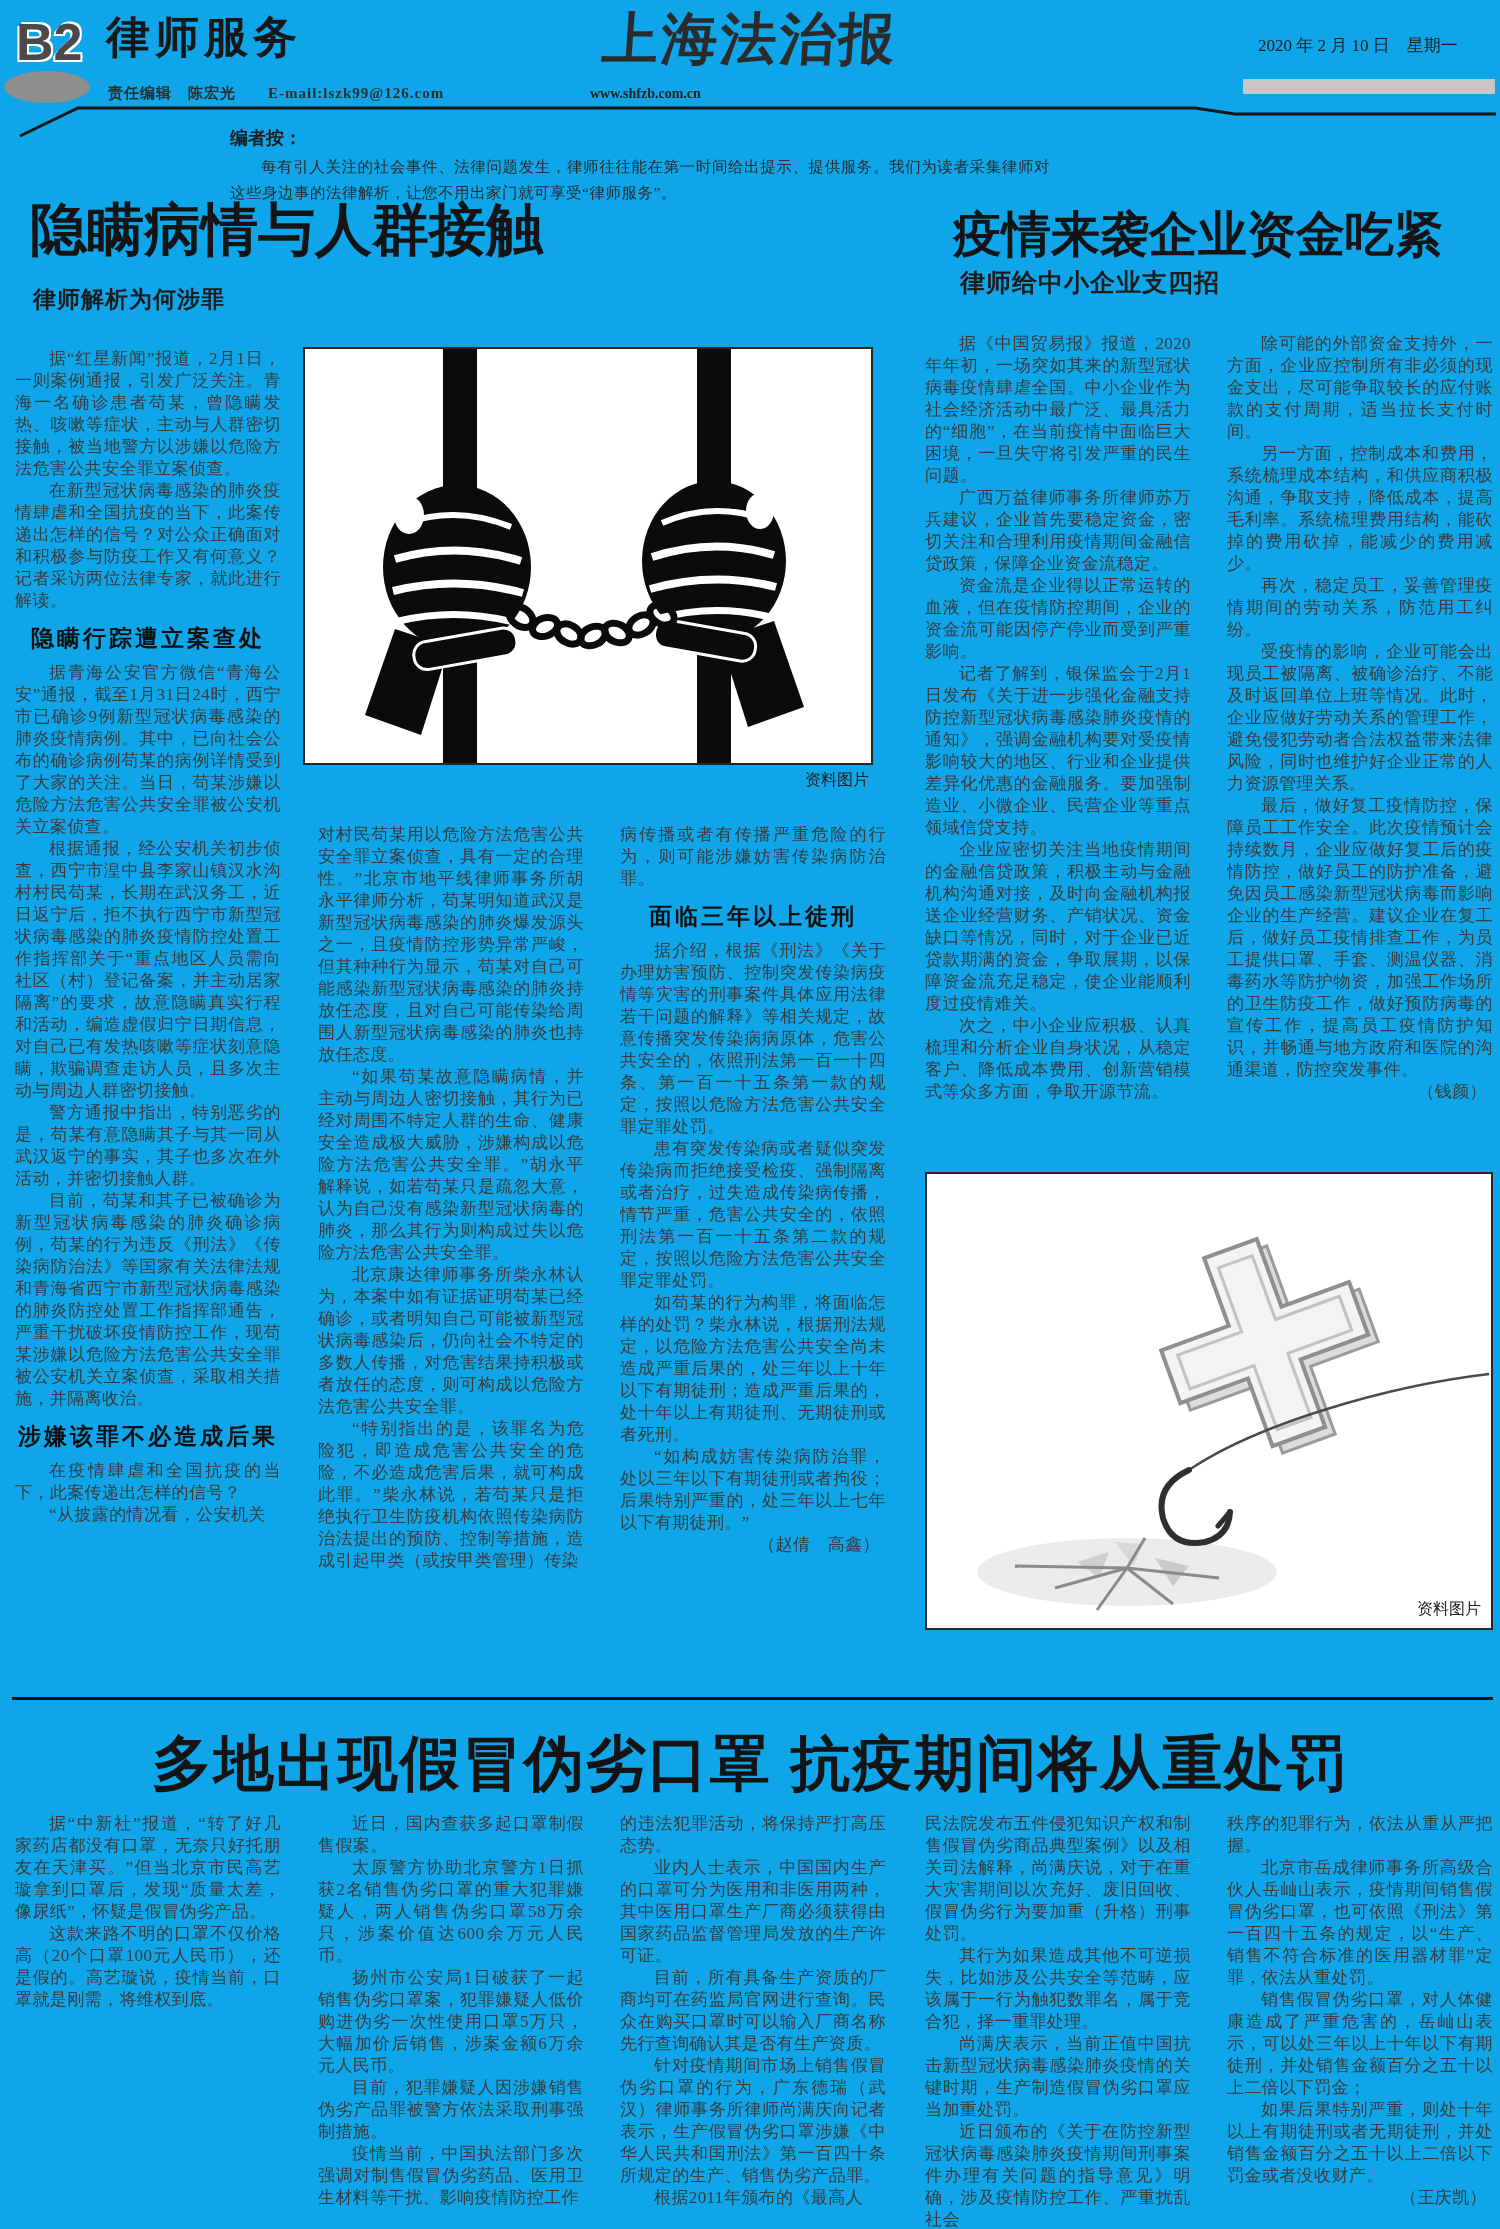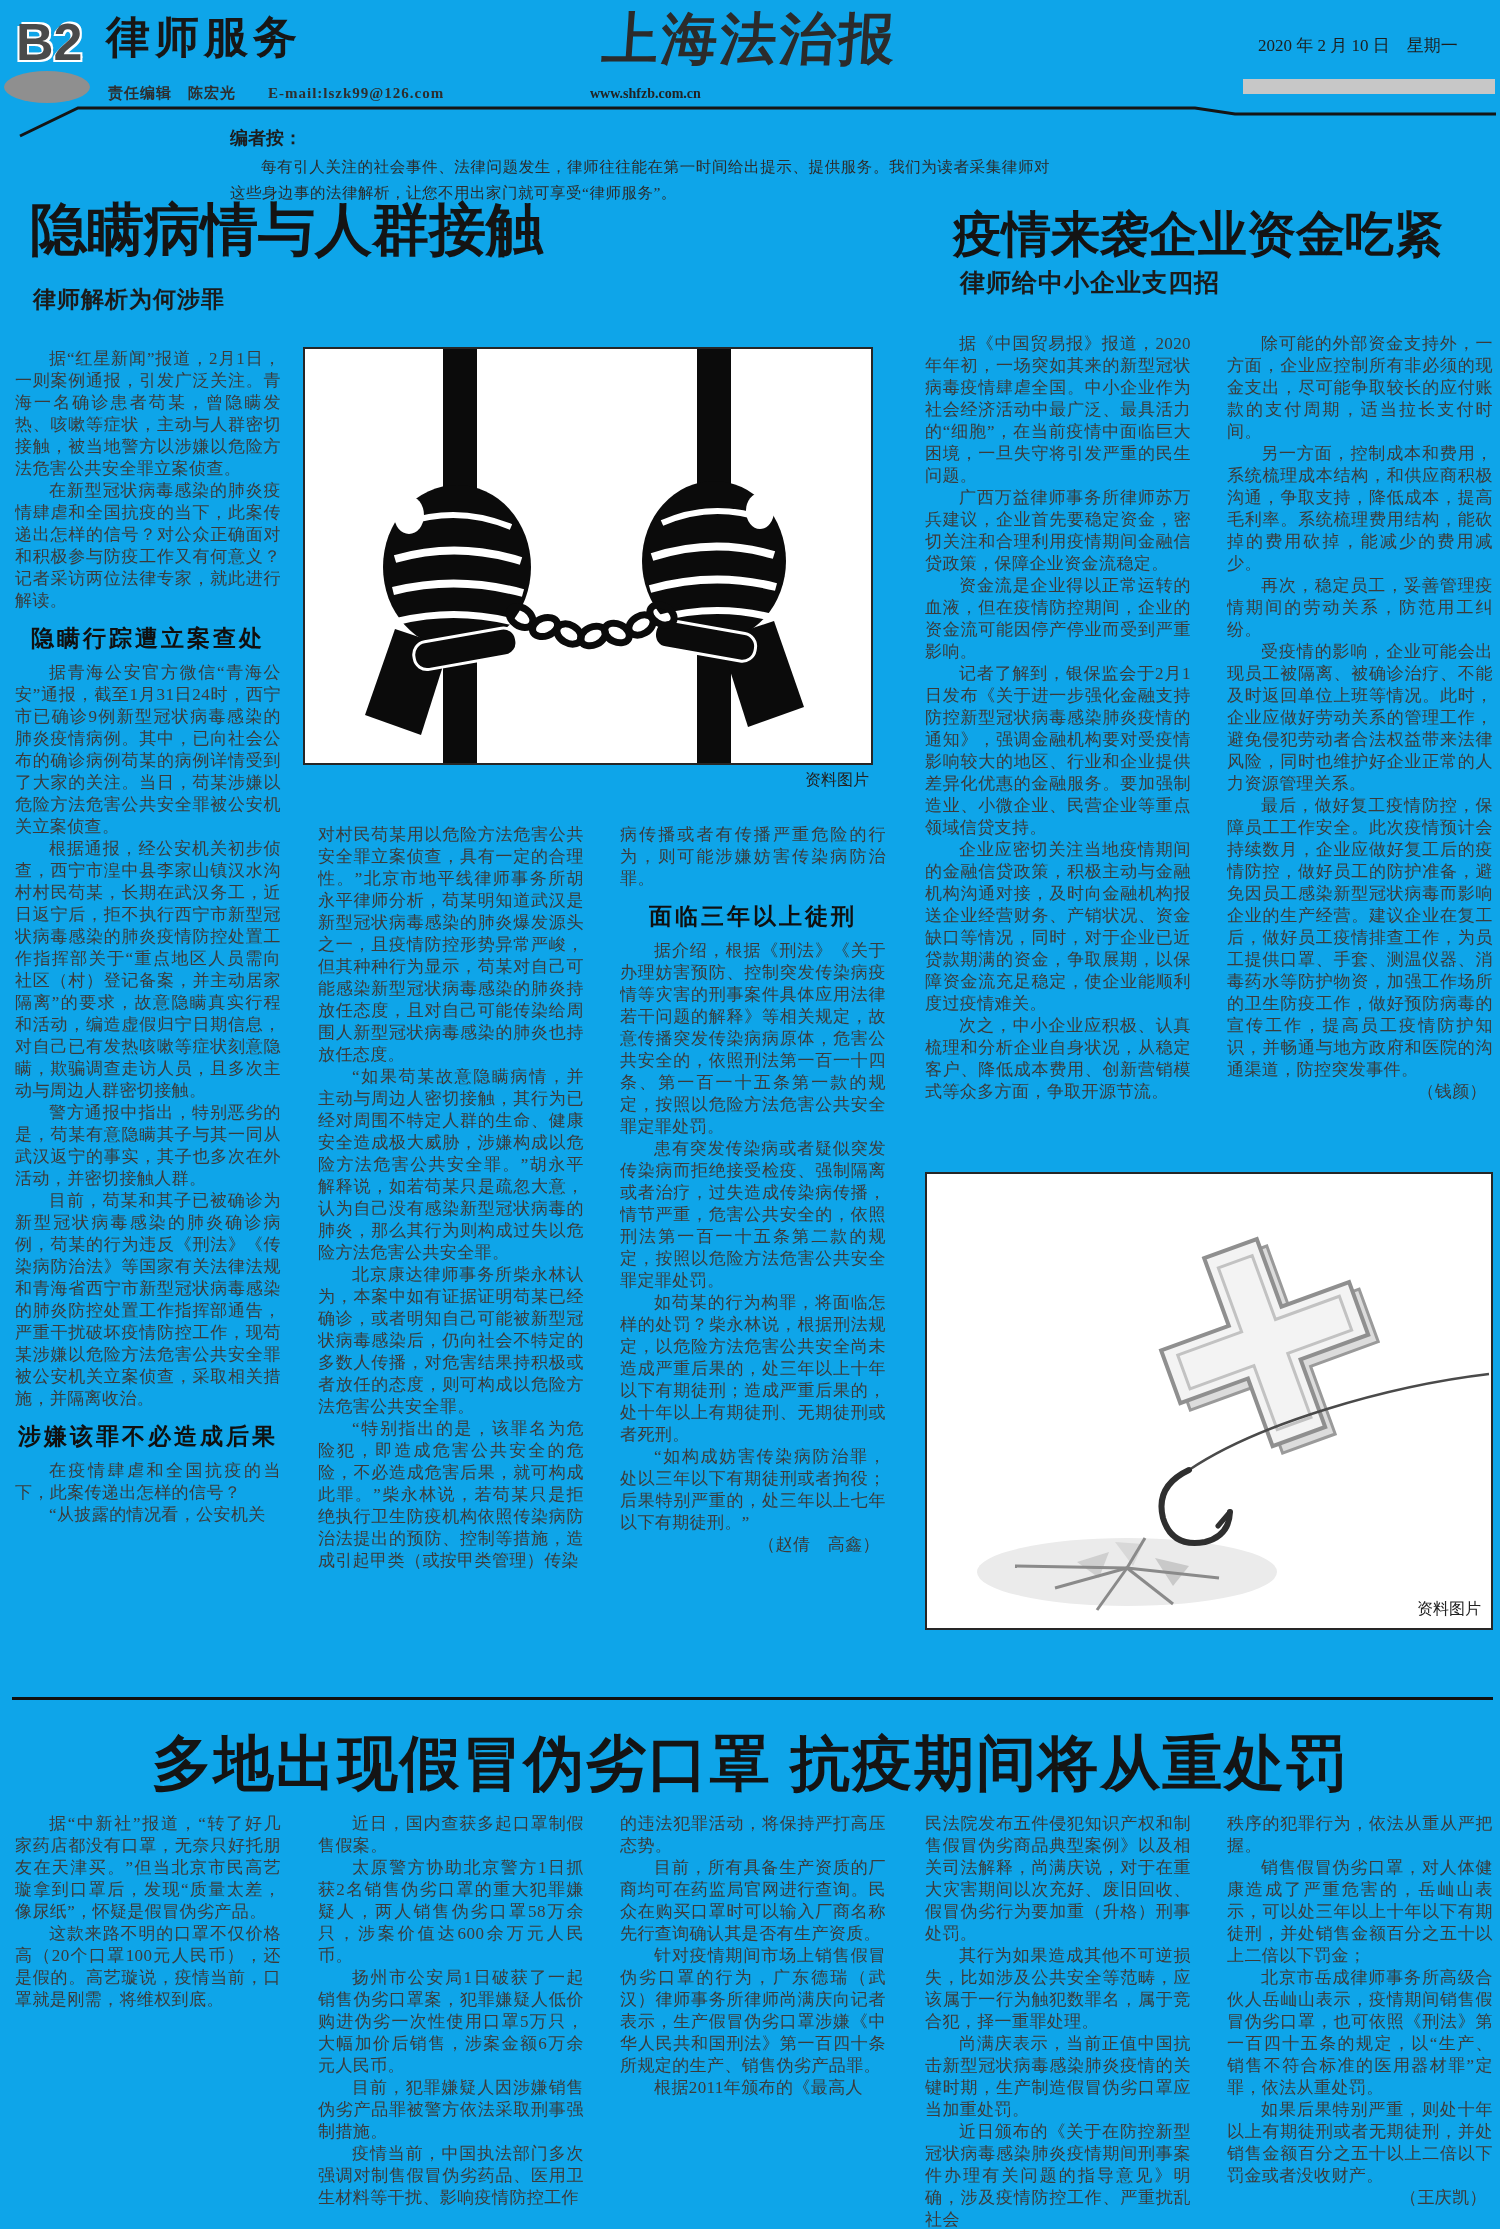--- a/index.html
+++ b/index.html
@@ -213,31 +213,32 @@
     </div>
   <div class="col a3c2">
       <p>近日，国内查获多起口罩制假售假案。</p>
       <p>太原警方协助北京警方1日抓获2名销售伪劣口罩的重大犯罪嫌疑人，两人销售伪劣口罩58万余只，涉案价值达600余万元人民币。</p>
       <p>扬州市公安局1日破获了一起销售伪劣口罩案，犯罪嫌疑人低价购进伪劣一次性使用口罩5万只，大幅加价后销售，涉案金额6万余元人民币。</p>
       <p>目前，犯罪嫌疑人因涉嫌销售伪劣产品罪被警方依法采取刑事强制措施。</p>
       <p>疫情当前，中国执法部门多次强调对制售假冒伪劣药品、医用卫生材料等干扰、影响疫情防控工作</p>
     </div>
   <div class="col a3c3">
       <p class="cont">的违法犯罪活动，将保持严打高压态势。</p>
+      <p>业内人士表示，中国国内生产的口罩可分为医用和非医用两种，其中医用口罩生产厂商必须获得由国家药品监督管理局发放的生产许可证。</p>
       <p>目前，所有具备生产资质的厂商均可在药监局官网进行查询。民众在购买口罩时可以输入厂商名称先行查询确认其是否有生产资质。</p>
       <p>针对疫情期间市场上销售假冒伪劣口罩的行为，广东德瑞（武汉）律师事务所律师尚满庆向记者表示，生产假冒伪劣口罩涉嫌《中华人民共和国刑法》第一百四十条所规定的生产、销售伪劣产品罪。</p>
       <p>根据2011年颁布的《最高人</p>
     </div>
   <div class="col a3c4">
       <p class="cont">民法院发布五件侵犯知识产权和制售假冒伪劣商品典型案例》以及相关司法解释，尚满庆说，对于在重大灾害期间以次充好、废旧回收、假冒伪劣行为要加重（升格）刑事处罚。</p>
       <p>其行为如果造成其他不可逆损失，比如涉及公共安全等范畴，应该属于一行为触犯数罪名，属于竞合犯，择一重罪处理。</p>
       <p>尚满庆表示，当前正值中国抗击新型冠状病毒感染肺炎疫情的关键时期，生产制造假冒伪劣口罩应当加重处罚。</p>
       <p>近日颁布的《关于在防控新型冠状病毒感染肺炎疫情期间刑事案件办理有关问题的指导意见》明确，涉及疫情防控工作、严重扰乱社会</p>
     </div>
   <div class="col a3c5">
       <p class="cont">秩序的犯罪行为，依法从重从严把握。</p>
+      <p>北京市岳成律师事务所高级合伙人岳屾山表示，疫情期间销售假冒伪劣口罩，也可依照《刑法》第一百四十五条的规定，以“生产、销售不符合标准的医用器材罪”定罪，依法从重处罚。</p>
       <p>销售假冒伪劣口罩，对人体健康造成了严重危害的，岳屾山表示，可以处三年以上十年以下有期徒刑，并处销售金额百分之五十以上二倍以下罚金；</p>
-      <p>北京市岳成律师事务所高级合伙人岳屾山表示，疫情期间销售假冒伪劣口罩，也可依照《刑法》第一百四十五条的规定，以“生产、销售不符合标准的医用器材罪”定罪，依法从重处罚。</p>
       <p>如果后果特别严重，则处十年以上有期徒刑或者无期徒刑，并处销售金额百分之五十以上二倍以下罚金或者没收财产。</p>
       <p class="right">（王庆凯）</p>
     </div>
 
 </div>
 
 </body></html>

